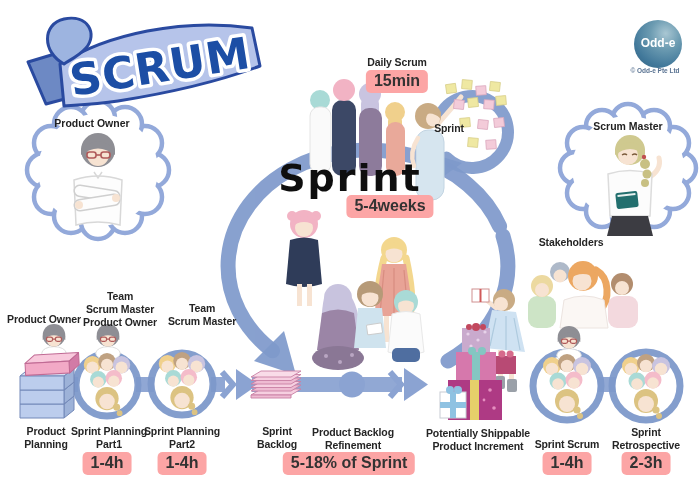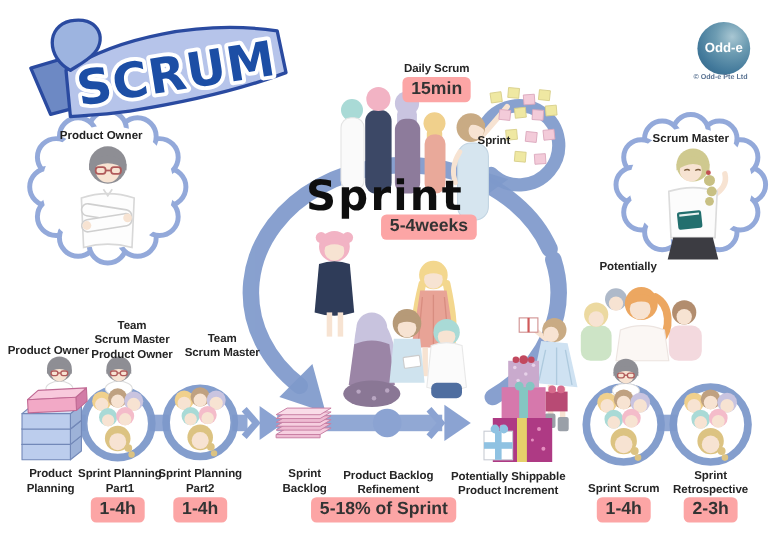--- a/index.html
+++ b/index.html
@@ -275,21 +275,21 @@
   <path d="M92,110 L116,110 L120,150 L88,150 Z" fill="#cfe3ee"></path>
   <rect x="101" y="126" width="15" height="10" rx="1" transform="rotate(-8 108 131)" fill="#ffffff" stroke="#cccccc"></rect>
 
   <circle cx="140" cy="104" r="12" fill="#a9dad6"></circle>
   <ellipse cx="140" cy="108" rx="8" ry="8" fill="#f7e3d2"></ellipse>
   <path d="M129,102 Q140,92 151,102 L151,107 Q140,98 129,107 Z" fill="#a9dad6"></path>
   <path d="M126,116 Q140,111 154,116 L158,154 Q140,160 122,154 Z" fill="#fbfbfb" stroke="#e8e8e8"></path>
   <rect x="126" y="150" width="28" height="14" rx="5" fill="#4f6ea0"></rect>
 </svg>
 
-<div class="lbl" style="left:521px;top:236px;width:100px;z-index:4">Potentially</div>
+<div class="lbl" style="left:521px;top:236px;width:100px;z-index:4">Stakeholders</div>
 <svg class="abs" style="left:520px;top:246px;z-index:3" width="124" height="84" viewBox="0 0 124 84">
   <circle cx="40" cy="26" r="10" fill="#aeb9c9"></circle>
     <ellipse cx="40" cy="30" rx="6.5" ry="6.5" fill="#f7e3d2"></ellipse>
   <rect x="8" y="50" width="28" height="32" rx="9" fill="#cde4c6"></rect>
   <circle cx="22" cy="40" r="11" fill="#ecd9a0"></circle>
     <ellipse cx="22" cy="44" rx="7" ry="7" fill="#f7e3d2"></ellipse>
   <rect x="88" y="50" width="30" height="32" rx="9" fill="#f3d9de"></rect>
   <circle cx="102" cy="38" r="11" fill="#b28d6e"></circle>
     <ellipse cx="102" cy="42" rx="7" ry="7" fill="#f7e3d2"></ellipse>
   <path d="M76,24 C90,32 90,54 80,64" stroke="#eca761" stroke-width="7" fill="none" stroke-linecap="round"></path>
@@ -403,21 +403,21 @@
       <circle cx="24" cy="124" r="1.8"></circle>
       <circle cx="56" cy="122" r="1.8"></circle>
       <circle cx="46" cy="114" r="1.4"></circle>
     </g>
   <rect x="2" y="106" width="26" height="26" fill="#ffffff" stroke="#c8ccd4"></rect>
   <rect x="12" y="106" width="6" height="26" fill="#8fc2e2"></rect>
   <rect x="2" y="116" width="26" height="6" fill="#8fc2e2"></rect>
   <circle cx="12" cy="104" r="4" fill="#8fc2e2"></circle>
     <circle cx="20" cy="104" r="4" fill="#8fc2e2"></circle>
 </svg>
-<div class="lbl" style="left:392px;top:427px;width:140px;z-index:4">Potentially Shippable
+<div class="lbl" style="left:408px;top:427px;width:140px;z-index:4">Potentially Shippable
 Product Increment</div>
 
 <svg class="abs" style="left:553px;top:324px;z-index:3" width="32" height="38" viewBox="0 0 34 40">
     <use href="#po-head"></use>
   </svg>
 <svg class="abs" style="left:535px;top:353px;z-index:3" width="64" height="70" viewBox="0 0 64 70">
     <use href="#team-faces"></use>
   </svg>
 <div class="lbl" style="left:517px;top:438px;width:100px;z-index:4">Sprint Scrum</div>
 <div class="badge" style="left:567px;top:452px;z-index:4">1-4h</div>

